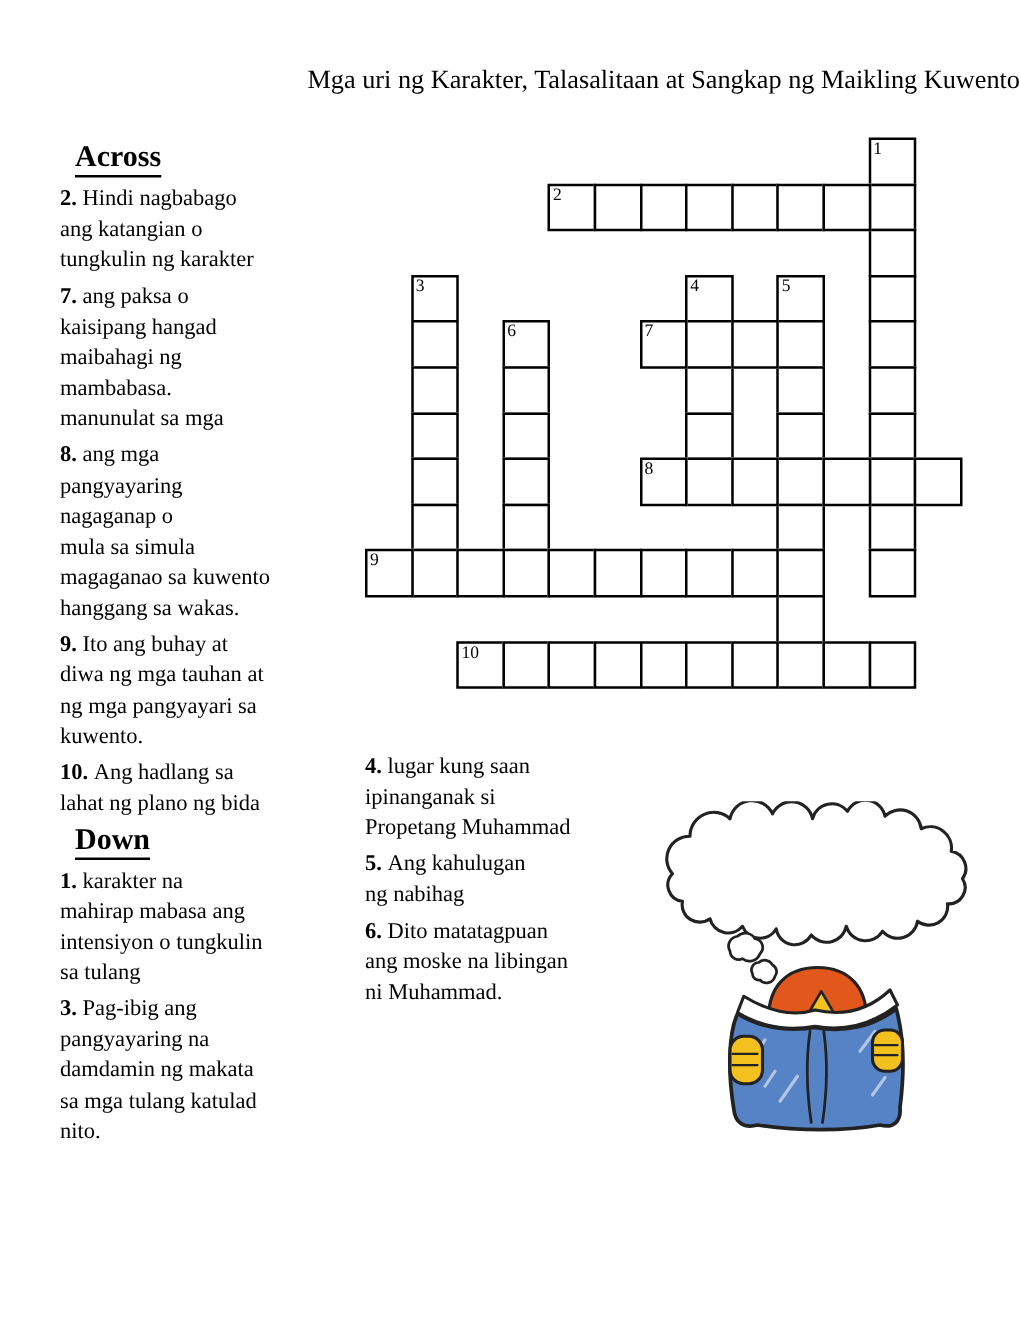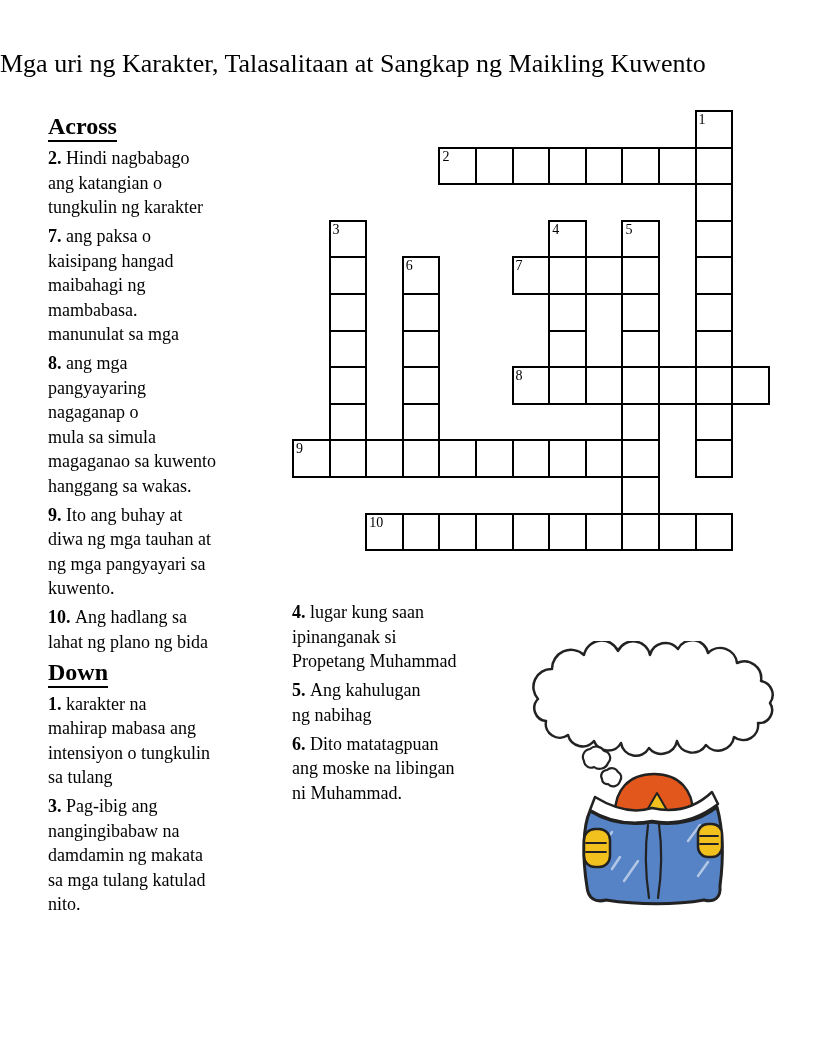--- a/index.html
+++ b/index.html
@@ -1,23 +1,23 @@
 <!DOCTYPE html>
 <html><head>
 <meta charset="utf-8">
 <style>
   html,body{margin:0;padding:0;background:#ffffff;}
   body{width:816px;height:1056px;font-family:"Liberation Serif",serif;color:#000;}
   .page{position:relative;width:816px;height:1056px;background:#ffffff;overflow:hidden;}
-  .title{position:absolute;top:50px;left:0;width:816px;text-align:left;
-         font-size:26px;font-weight:400;margin:0;line-height:27px;}
+  .title{position:absolute;top:50px;left:0;width:816px;text-align:right;
+         font-size:21px;font-weight:400;margin:0;line-height:27px;}
   .col-left{position:absolute;left:48px;top:113px;width:245px;}
   .col-mid{position:absolute;left:292px;top:600px;width:250px;}
   .heading{font-size:24px;font-weight:700;line-height:26px;margin:0 0 7px 0;}
-  .heading .u{border-bottom:2.5px solid #000;padding-bottom:1px;}
+  .heading .u{border-bottom:2.5px solid #000;padding-bottom:1px;margin-left:12px;}
   .clue{margin:0 0 4.5px 0;}
   .clue-line{font-size:18px;line-height:24.5px;white-space:nowrap;}
   .clue-line b{font-weight:700;}
   .grid{position:absolute;left:292px;top:110px;width:482px;height:444px;}
   .cell{position:absolute;box-sizing:border-box;border:2px solid #000;background:#fff;}
   .cell .num{position:absolute;top:0;left:2px;font-size:14px;line-height:15px;}
   .illus{position:absolute;left:528px;top:641px;}
   .ink{stroke:#222222;stroke-linejoin:round;stroke-linecap:round;}
   .scratch{stroke:rgba(255,255,255,0.55);stroke-width:2.5;stroke-linecap:round;fill:none;}
 </style>
@@ -65,21 +65,21 @@
     <div class="heading"><span class="u">Down</span></div>
     <div id="down-clues-left">
         <div class="clue">
           <div class="clue-line"><b>1. </b>karakter na</div>
           <div class="clue-line">mahirap mabasa ang</div>
           <div class="clue-line">intensiyon o tungkulin</div>
           <div class="clue-line">sa tulang</div>
         </div>
         <div class="clue">
           <div class="clue-line"><b>3. </b>Pag-ibig ang</div>
-          <div class="clue-line">nangingibabaw na</div>
+          <div class="clue-line">pangyayaring na</div>
           <div class="clue-line">damdamin ng makata</div>
           <div class="clue-line">sa mga tulang katulad</div>
           <div class="clue-line">nito.</div>
         </div>
       </div>
   </div>
 
   <div class="col-mid" id="down-clues-middle">
       <div class="clue">
         <div class="clue-line"><b>4. </b>lugar kung saan</div>

